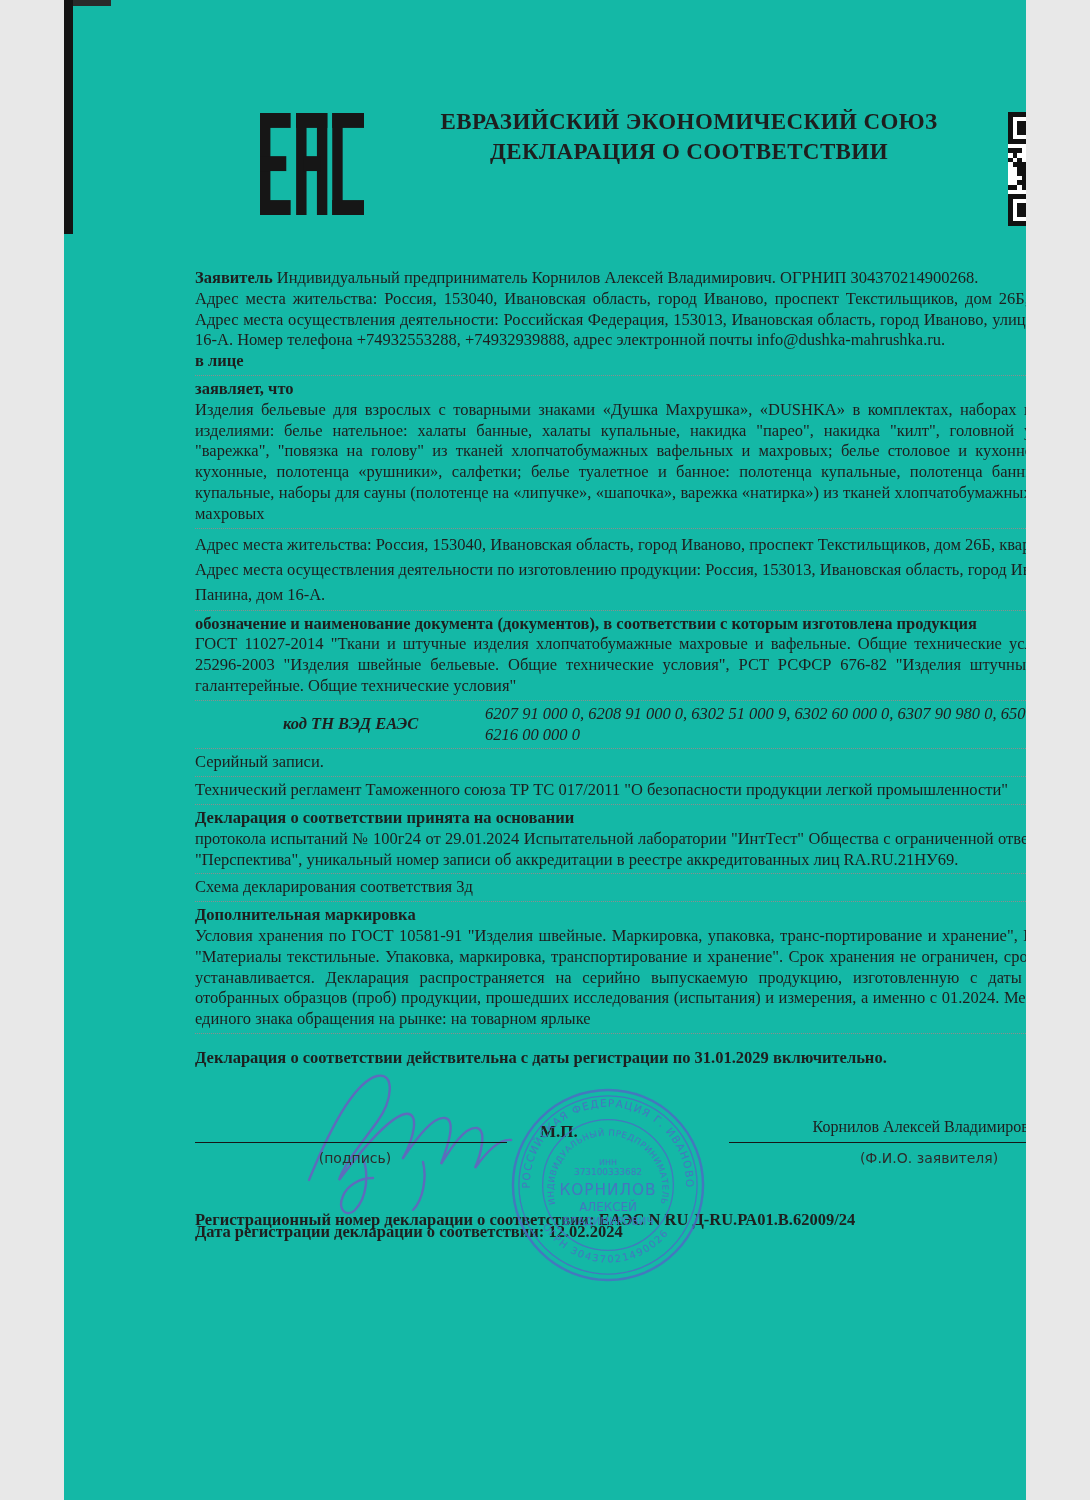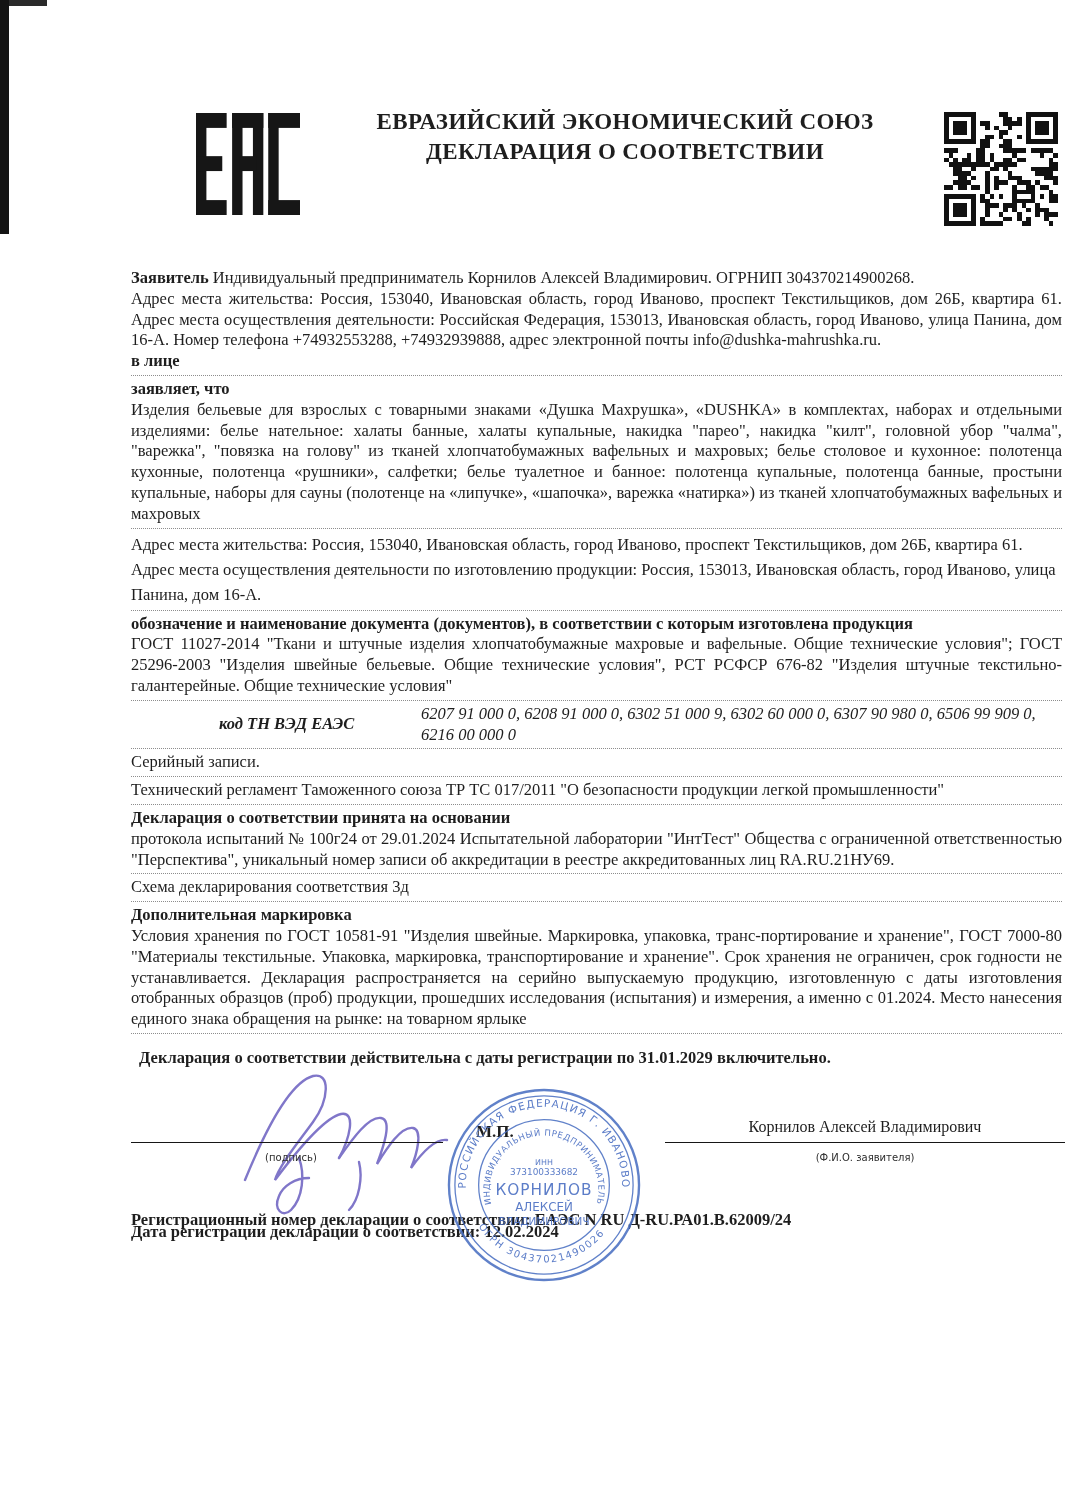--- a/index.html
+++ b/index.html
@@ -1,20 +1,20 @@
 <!DOCTYPE html>
 <html><head>
 <meta charset="utf-8">
 <style>
   html,body { margin:0; padding:0; background:#e8e8e8; }
   .page {
     position:relative;
-    width:1090px; height:1500px;
+    width:962px; height:1500px;
     margin:0 auto;
-    background:#ffffff;
+    background:#14b8a6;
     overflow:hidden;
     font-family:"Liberation Serif", serif;
     color:#1e1e1e;
   }
   
   .artifact-left  { position:absolute; left:0; top:0; width:9px; height:234px; background:#141414; }
   .artifact-top   { position:absolute; left:9px; top:0; width:38px; height:6px; background:#2a2a2a; }
 
   
   .header { position:absolute; left:0; top:103px; width:100%; height:140px; }
@@ -36,28 +36,28 @@
   b, .b { font-weight:bold; }
   .dot   { border-bottom:1px dotted #8d8d8d; }
   .rowpad { padding-bottom:3px; margin-bottom:3px; }
 
   .tnved-row { display:flex; align-items:center;font-style:italic; }
   .tnved-label { width:290px; padding-left:88px; box-sizing:border-box; font-weight:bold; }
   .tnved-codes { flex:1; }
 
   
   .bottom-area { position:relative; height:420px; margin-top:14px; }
-  .validity { position:absolute; left:0; top:0; font-weight:bold;margin-left:8px; }
+  .validity { position:absolute; left:0; top:0; font-weight:bold; }
   .sig-svg  { position:absolute; left:108px; top:14px; width:230px; height:160px; }
   .mp { position:absolute; left:345px; top:74px; font-weight:bold; font-size:17px; }
   .sig-line { position:absolute; top:94px; border-top:1.6px solid #161616; height:0; }
   .line-left  { left:0;  width:312px; }
   .line-right { left:534px; width:400px; }
   .fio-name { position:absolute; left:534px; top:69px; width:400px; text-align:center; font-size:16px; }
-  .caption  { position:absolute; top:100px; font-family:"DejaVu Sans", sans-serif; font-size:10px; color:#2c2c2c; }
+  .caption  { position:absolute; top:100px; font-family:"DejaVu Sans", sans-serif; font-size:14px; color:#2c2c2c; }
   .cap-sign { left:60px;  width:200px; text-align:center; }
   .cap-fio  { left:534px; width:400px; text-align:center; }
   .reg-line { position:absolute; left:0; font-weight:bold; white-space:nowrap; }
   .reg-number { top:162px; }
   .reg-date   { top:174px; }
   .stamp-svg { position:absolute; left:314px; top:38px; width:198px; height:198px; pointer-events:none; }
 </style>
 </head>
 <body>
 

